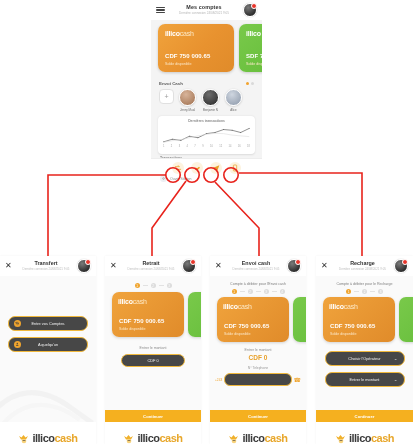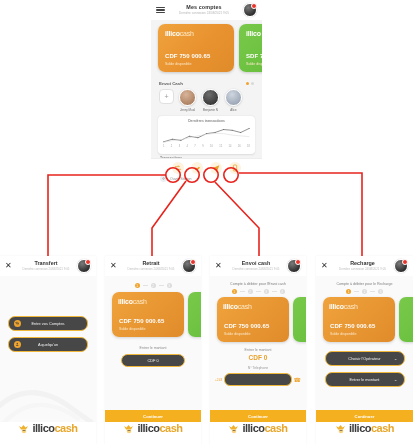--- a/index.html
+++ b/index.html
@@ -139,21 +139,21 @@
   .pr-pre{font-size:3.2px;color:#f0a52f;}
   .pr-field{flex:1;height:11px;border-radius:6px;background:#474747;border:.8px solid #f0b83b;}
   .pr-ic{color:#f0a52f;font-size:6px;line-height:1;}
 
   .continuer{
     position:absolute;left:0;right:0;bottom:22px;height:12px;background:#f5b01f;
     display:flex;align-items:center;justify-content:center;color:#fff;font-size:4.2px;font-weight:bold;
   }
   .p-footer{
     position:absolute;left:0;right:0;bottom:0;height:22px;background:#fff;
-    display:flex;align-items:flex-start;justify-content:center;gap:2px;overflow:hidden;
+    display:flex;align-items:flex-end;justify-content:center;gap:2px;overflow:hidden;
   }
   .brand{display:flex;align-items:center;gap:2px;}
   .brand .mascot{width:12px;height:11px;}
   .brand .txt{font-size:11px;font-weight:bold;letter-spacing:-.5px;}
   .brand .txt .d{color:#3b3b3b;}
   .brand .txt .y{color:#e8a72b;}
   .watermark{position:absolute;left:-14px;bottom:14px;width:110px;height:60px;opacity:.55;}
 </style>
 </head>
 <body>

